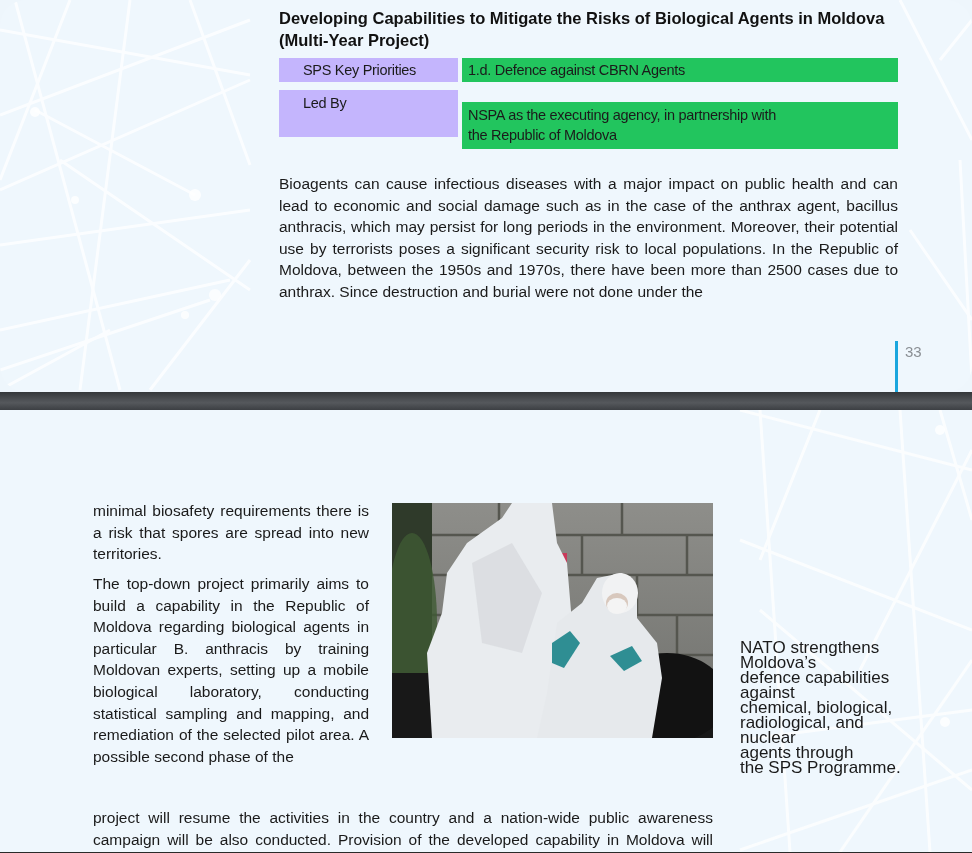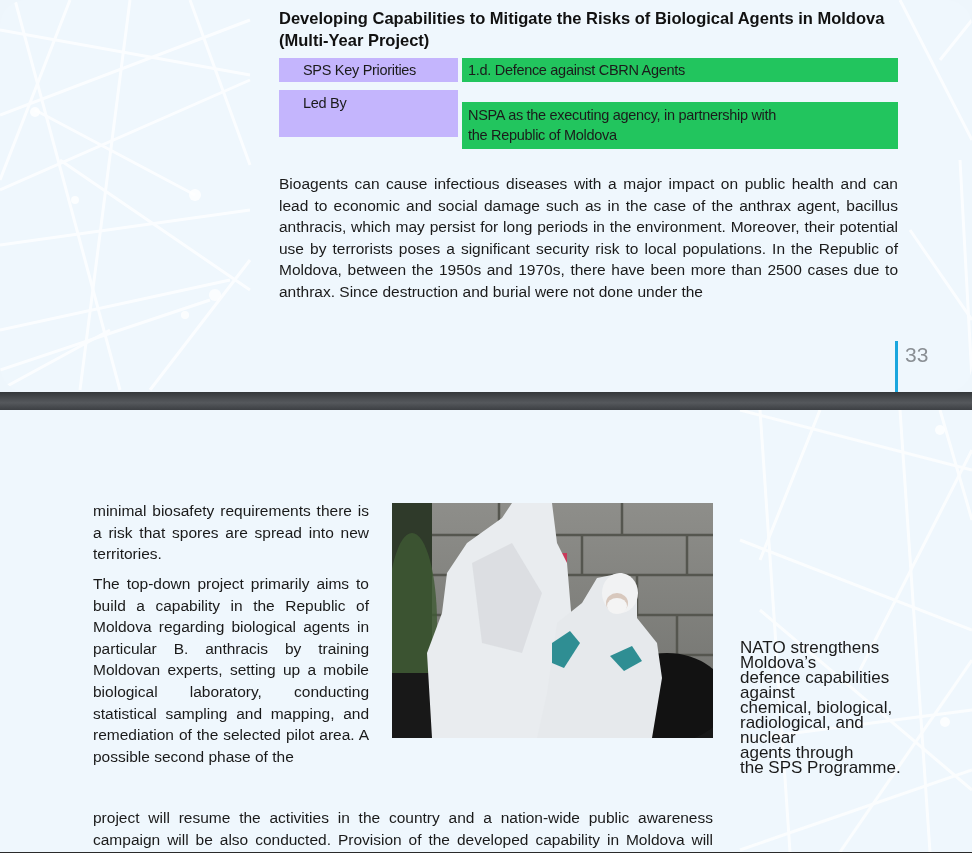--- a/index.html
+++ b/index.html
@@ -44,21 +44,21 @@
   .row2 .info-value { white-space: pre-line; margin-top: 12px; }
   .body-text {
     position: absolute; font-size: 15.5px; line-height: 21.6px; color: #1a1a1a;
     text-align: justify; margin: 0;
   }
   .intro { left: 279px; top: 173px; width: 619px; }
   .page-num-bar {
     position: absolute; left: 895px; top: 341px; width: 3px; height: 51px; background: #1aa6de;
   }
   .page-num {
-    position: absolute; left: 905px; top: 343px; font-size: 21px; color: #8a8f94;
+    position: absolute; left: 905px; top: 343px; font-size: 15px; color: #8a8f94;
   }
   .col-left { left: 93px; width: 276px; }
   .p1 { top: 500px; }
   .p2 { top: 573px; }
   .p3 { left: 93px; width: 620px; top: 807px; }
   .photo {
     position: absolute; left: 392px; top: 503px; width: 321px; height: 235px; overflow: hidden;
     background: #4a4a48;
   }
   .caption {

